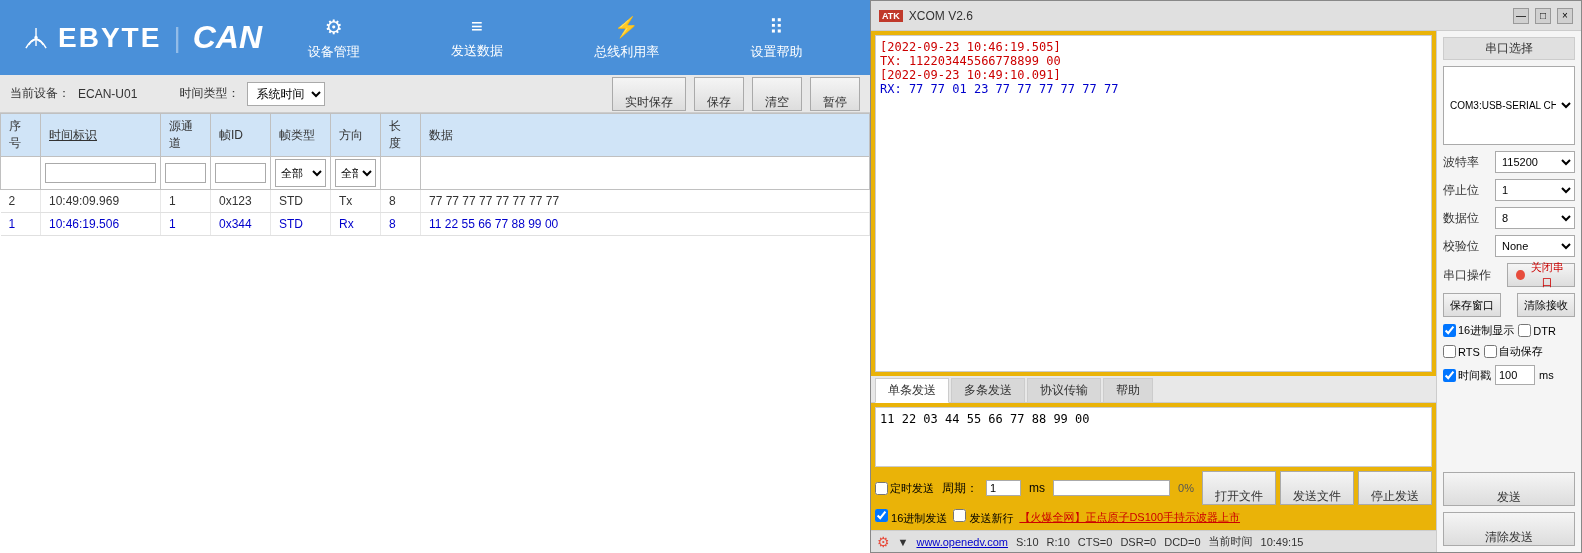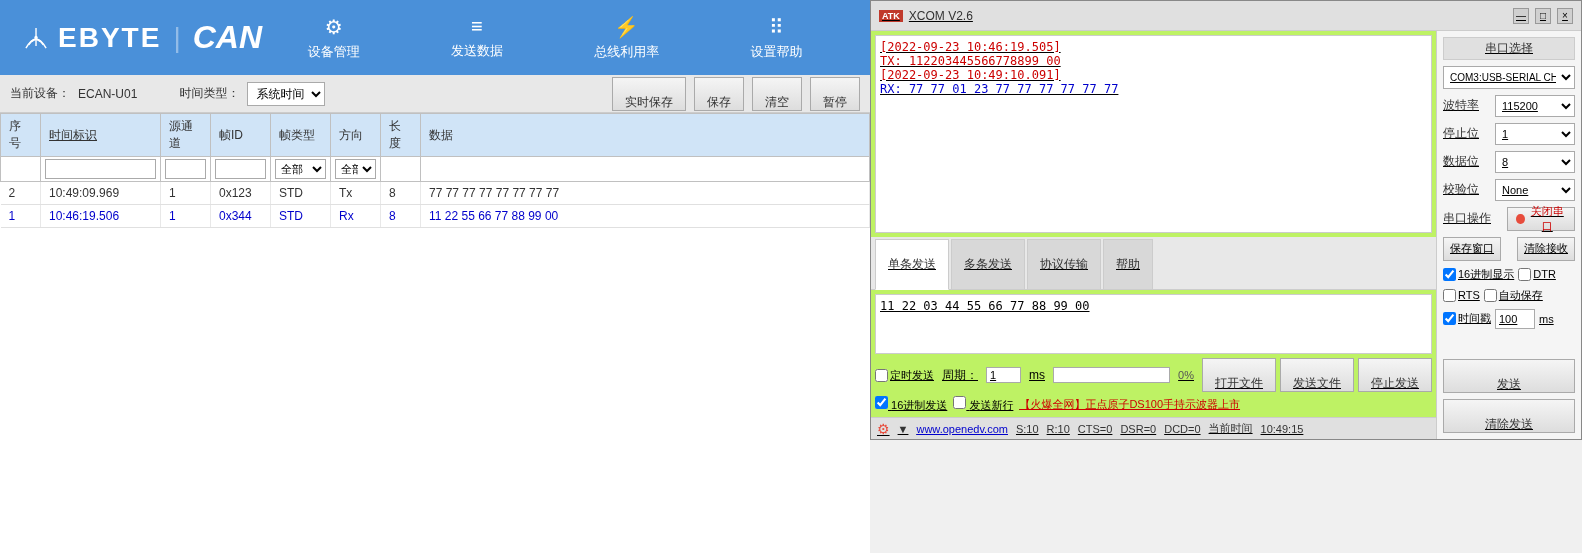--- a/index.html
+++ b/index.html
@@ -147,43 +147,42 @@
       padding: 1px 3px;
       font-size: 11px;
       height: 20px;
     }
 
     .filter-select {
       width: 100%;
       border: 1px solid #aaa;
       padding: 1px;
       font-size: 11px;
-      height: 20px;
+      height: 28px;
       background: white;
     }
 
     .data-table tbody tr td {
       padding: 4px 8px;
       border-bottom: 1px solid #e0e0e0;
       border-right: 1px solid #e8e8e8;
     }
 
     .row-tx td { color: #333; }
     .row-rx td { color: #0000cc; }
 
     
     .xcom-panel {
       position: absolute;
       left: 870px; top: 0;
-      width: 712px; height: 440px;
-      background: #bef264;
+      width: 712px; height: 553px;
+      background: #eab308;
       border: 1px solid #888;
       display: flex;
       flex-direction: column;
-      text-decoration: underline;
     }
 
     .xcom-titlebar {
       background: #e0e0e0;
       height: 30px;
       display: flex;
       align-items: center;
       padding: 0 8px;
       gap: 6px;
       border-bottom: 1px solid #ccc;
@@ -244,21 +243,21 @@
 
     .xcom-tabs {
       display: flex;
       padding: 2px 4px 0;
       gap: 2px;
       background: #e8e8e8;
       border-bottom: 1px solid #ccc;
     }
 
     .xcom-tab {
-      padding: 16px 12px;
+      padding: 3px 12px;
       font-size: 12px;
       cursor: pointer;
       border: 1px solid #ccc;
       border-bottom: none;
       background: #d8d8d8;
       color: #333;
     }
 
     .xcom-tab.active {
       background: white;

